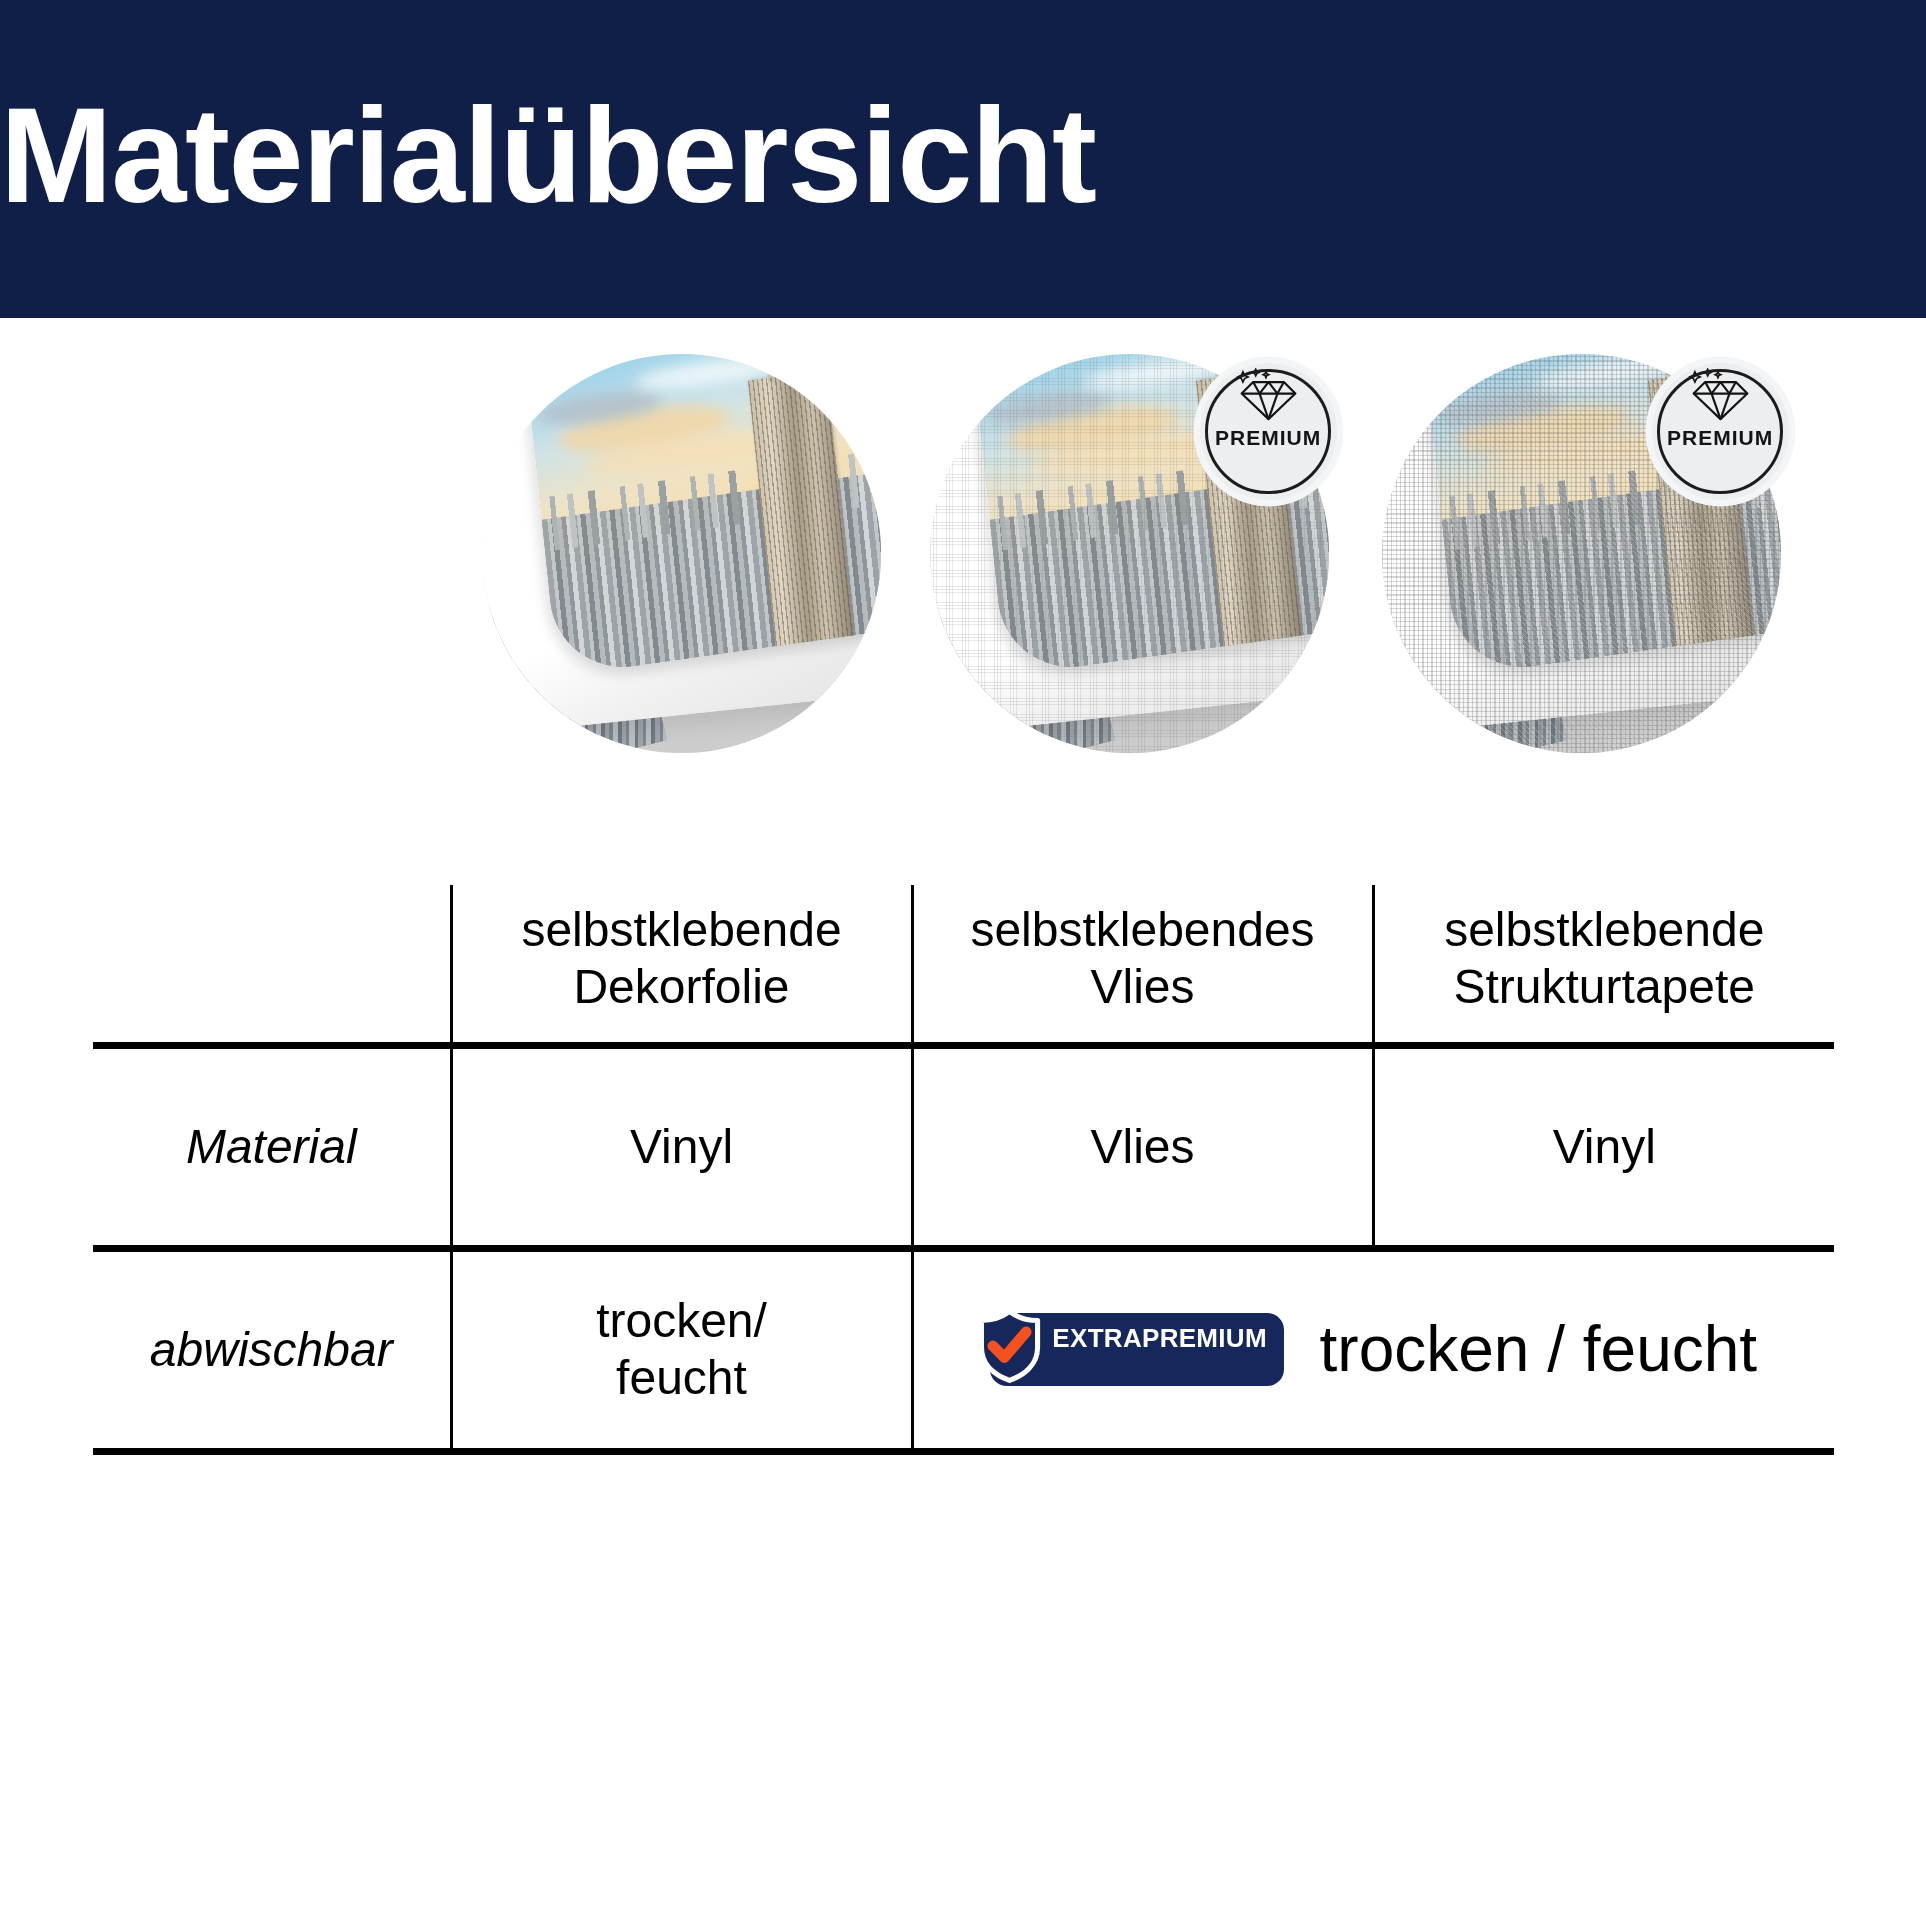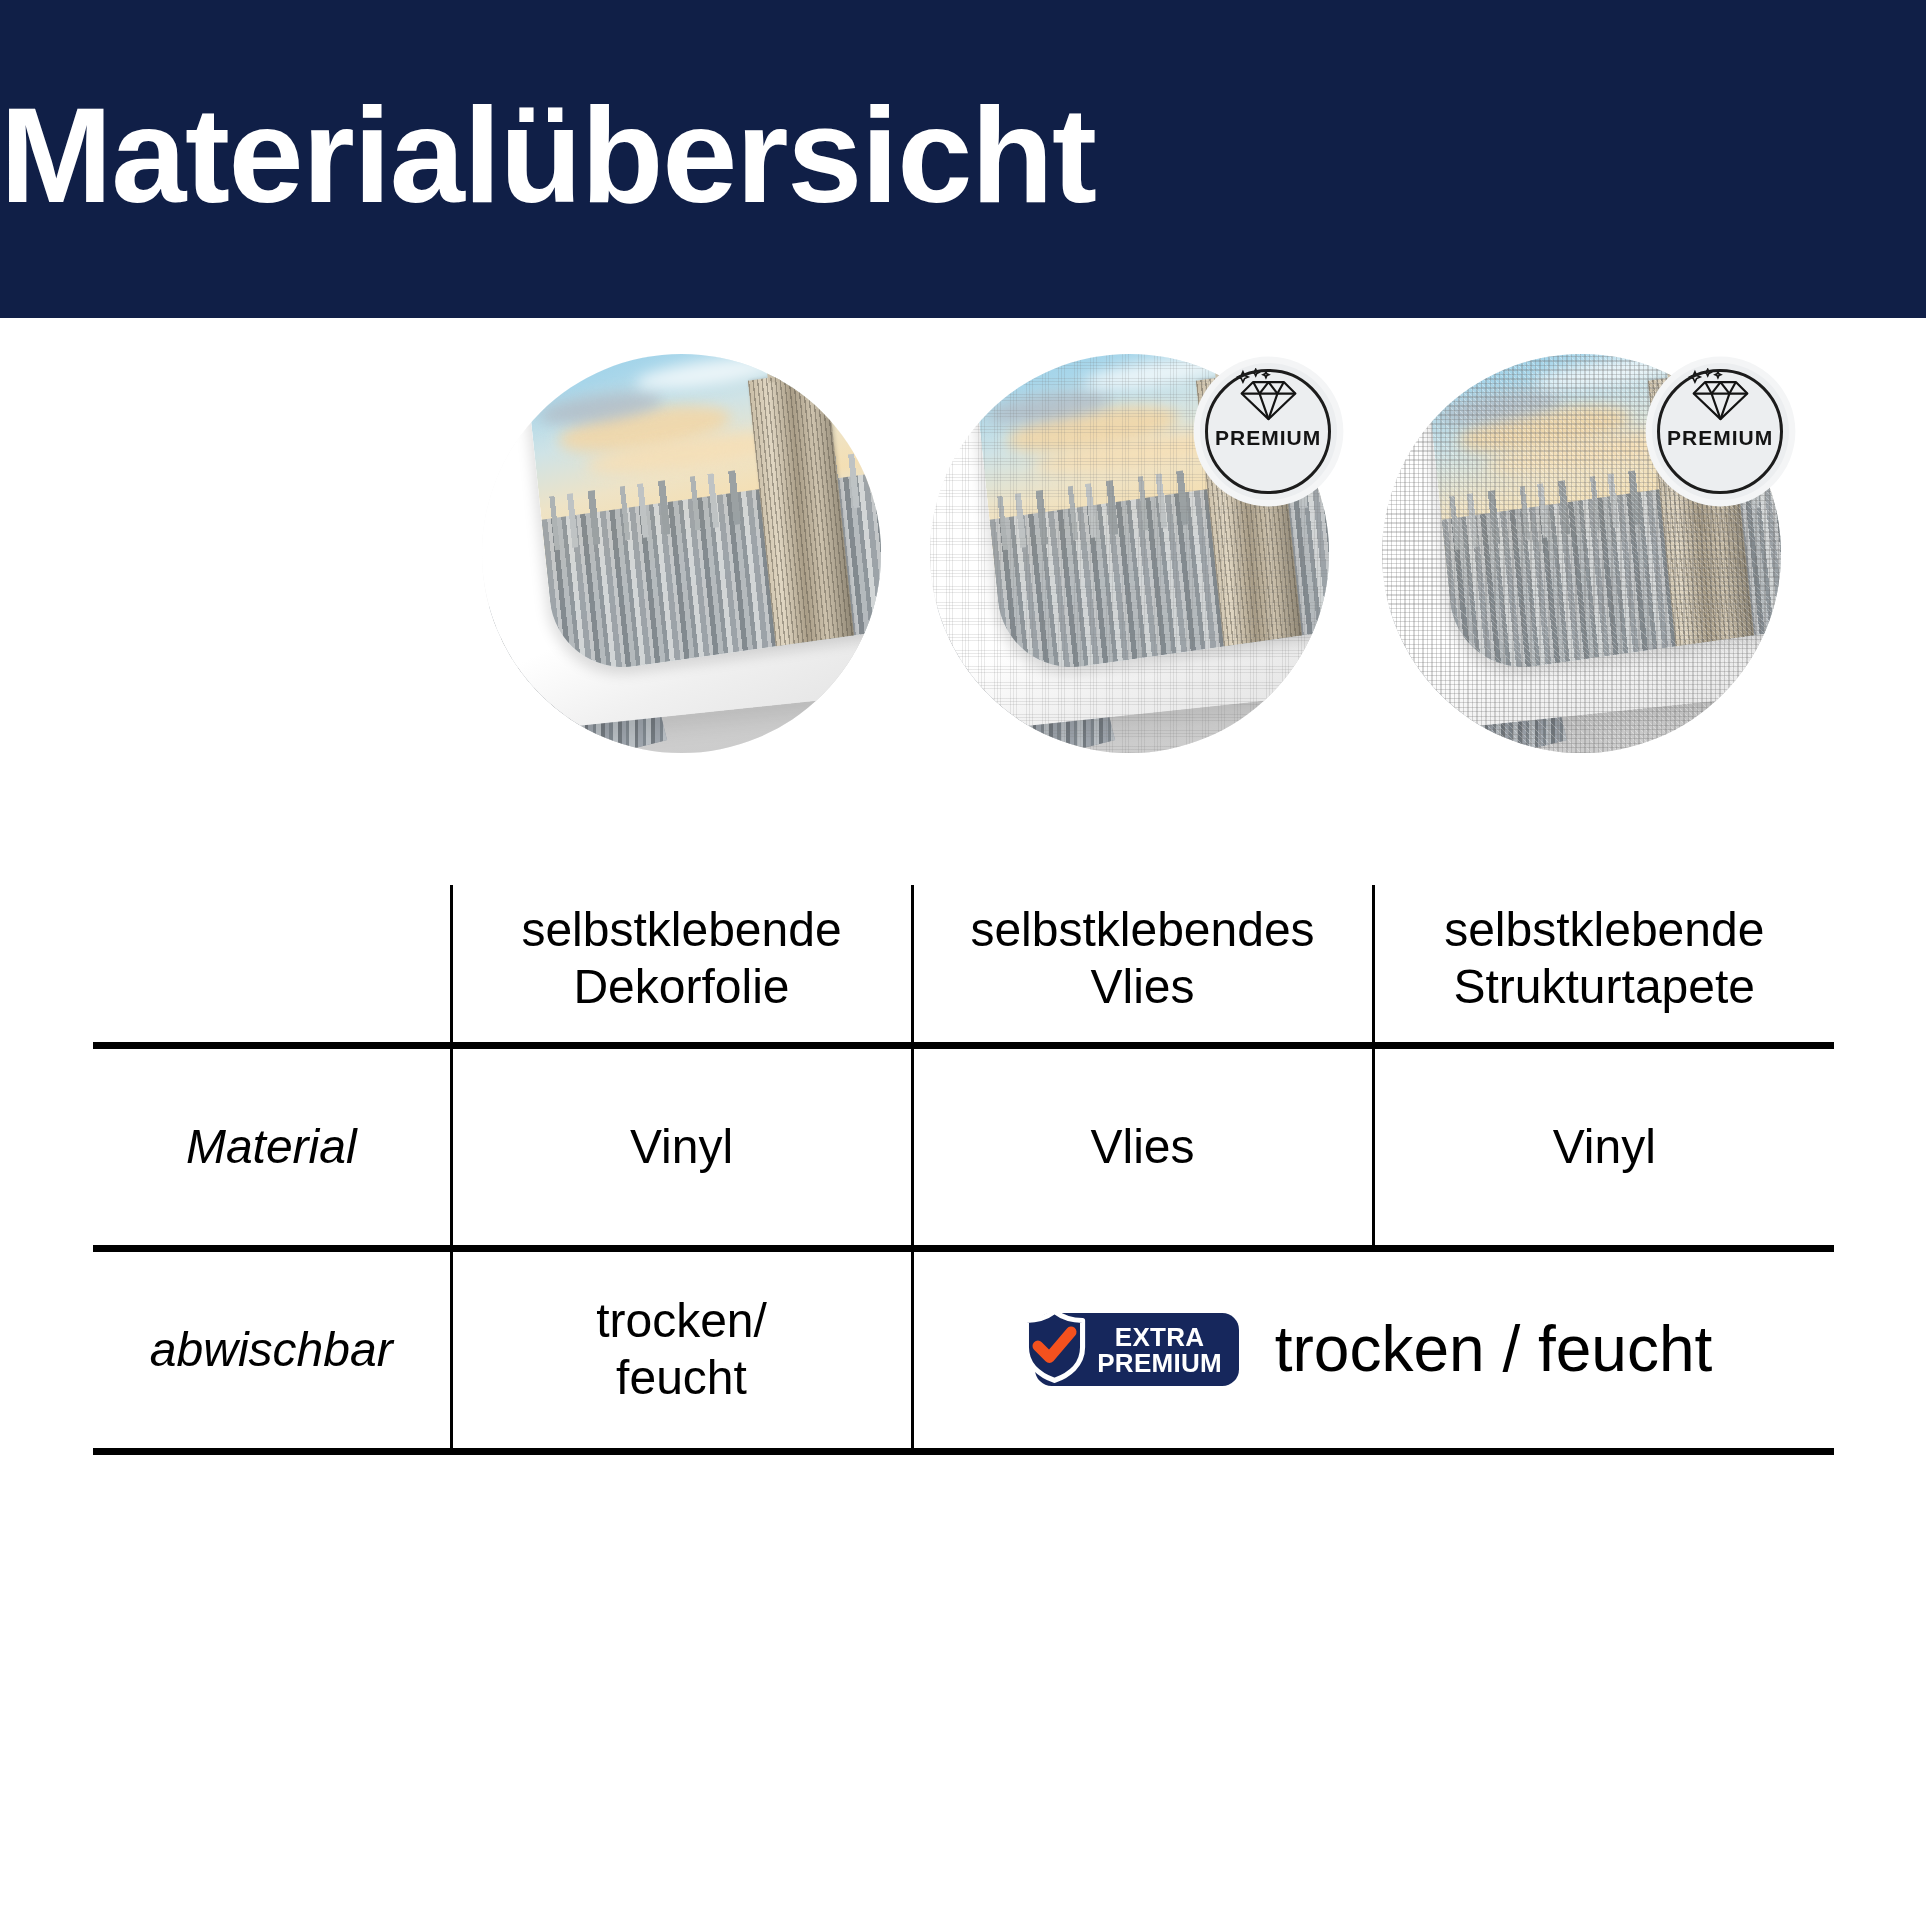--- a/index.html
+++ b/index.html
@@ -278,21 +278,20 @@
     align-items: center;
     justify-content: center;
     gap: 36px;
   }
   .robust-badge {
     position: relative;
     background: #16275c;
     border-radius: 16.7px;
     padding: 11.6px 16.7px 11.6px 62px;
     display: inline-flex;
-    flex-direction: column;
     justify-content: center;
     line-height: 1.0;
     min-width: 119px;
     height: 73px;
     box-sizing: border-box;
   }
   .robust-badge .shield {
     position: absolute;
     left: -14px;
     top: 50%;

